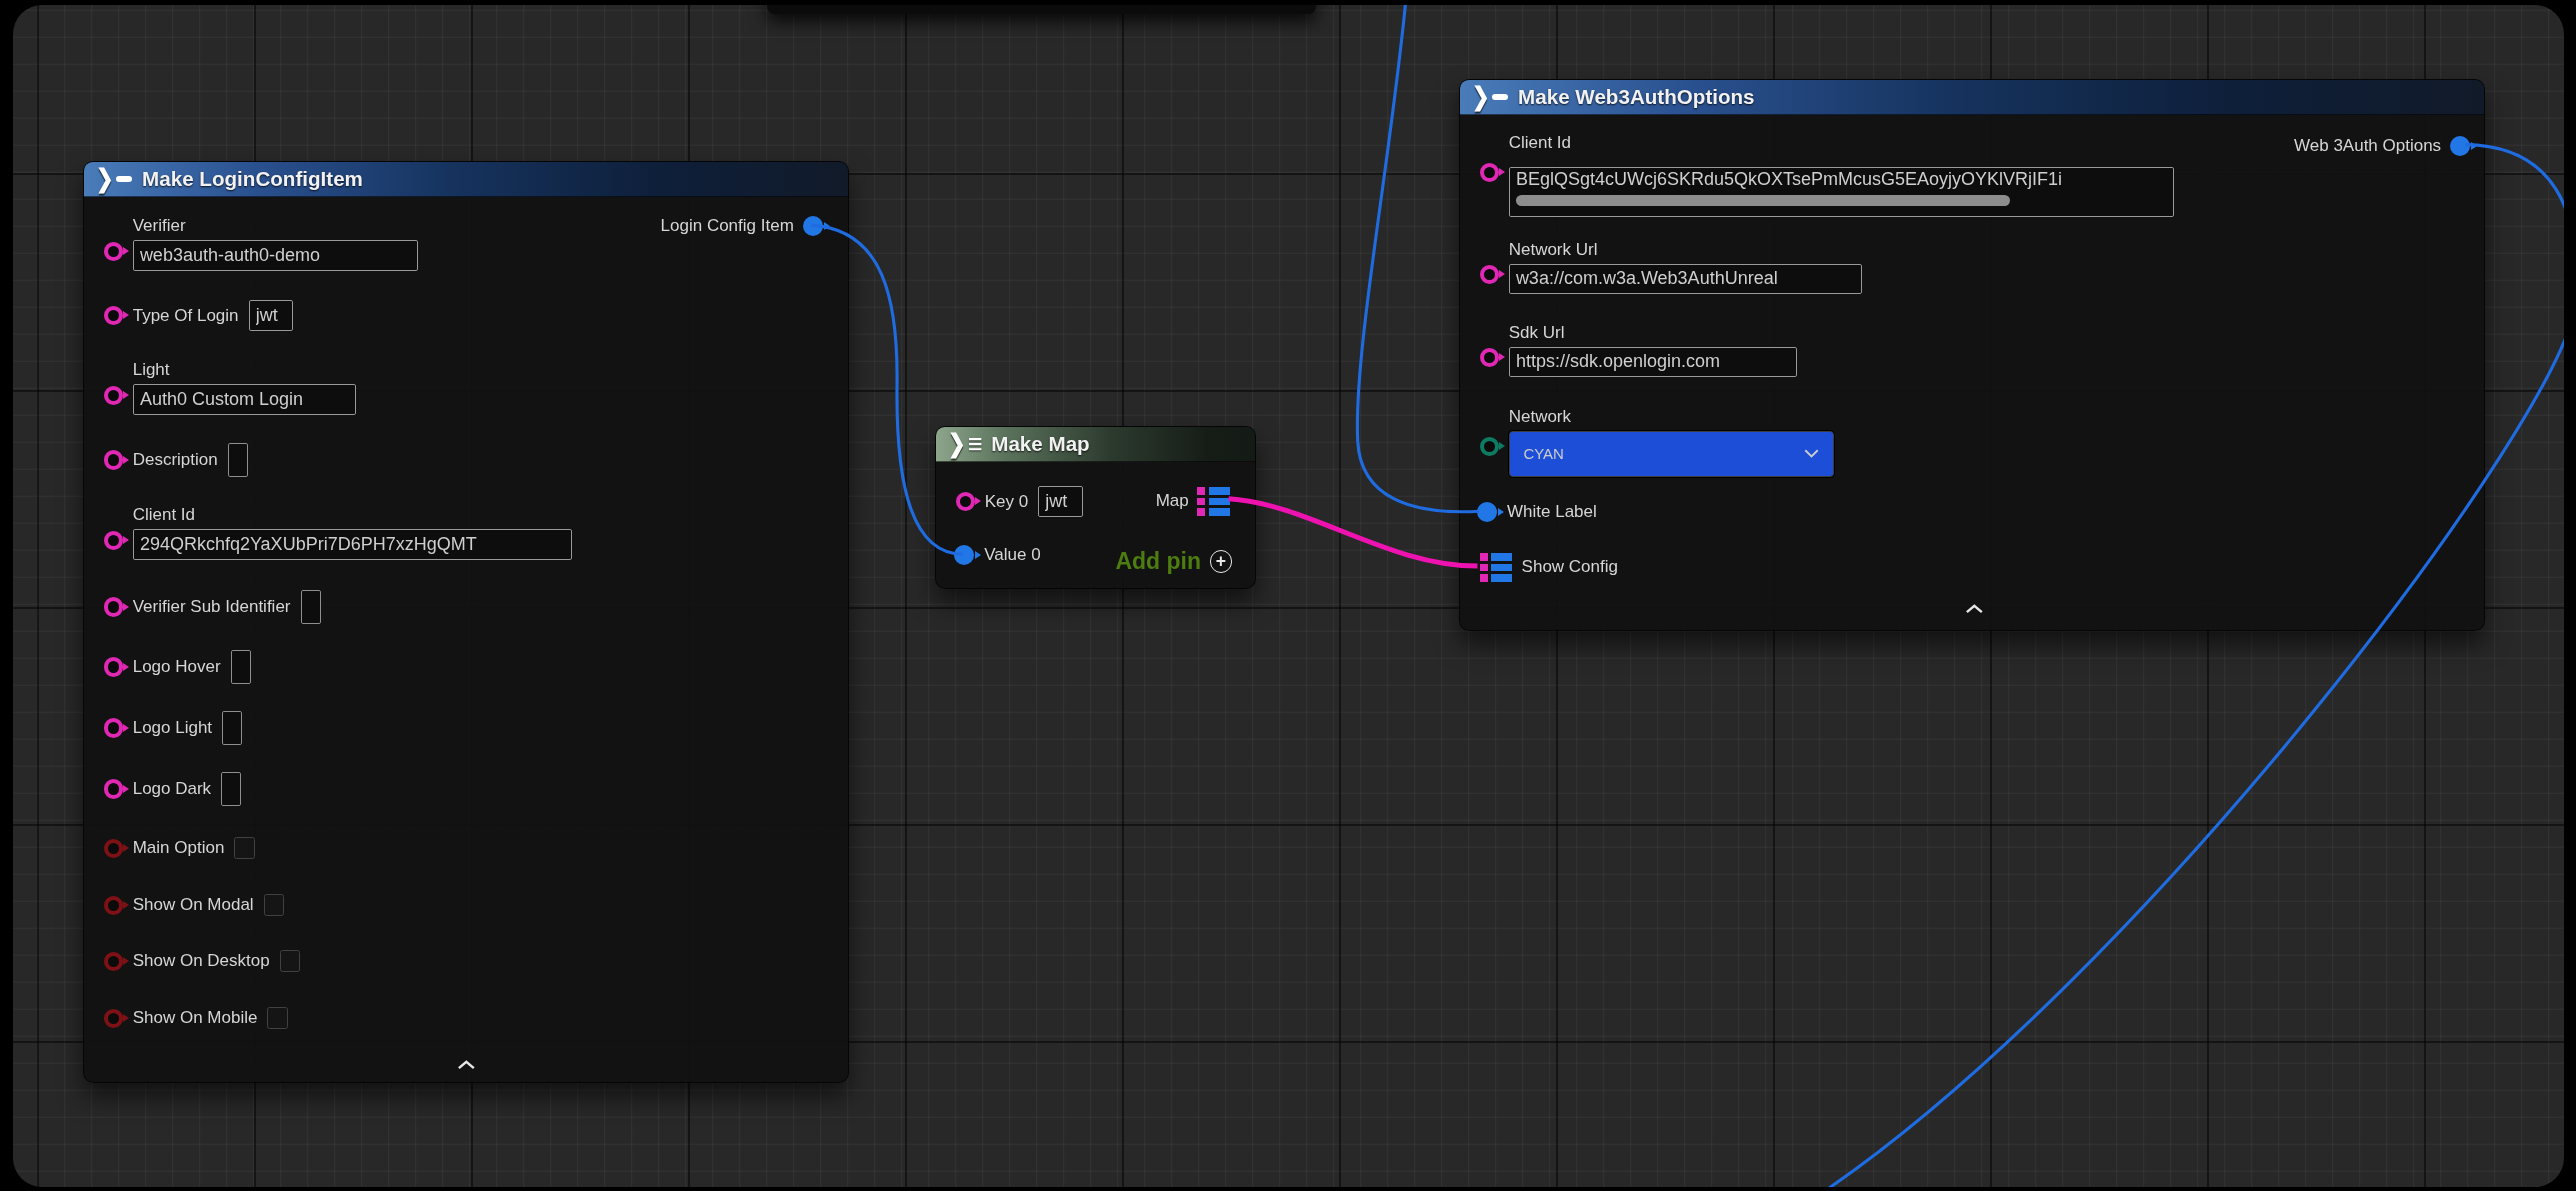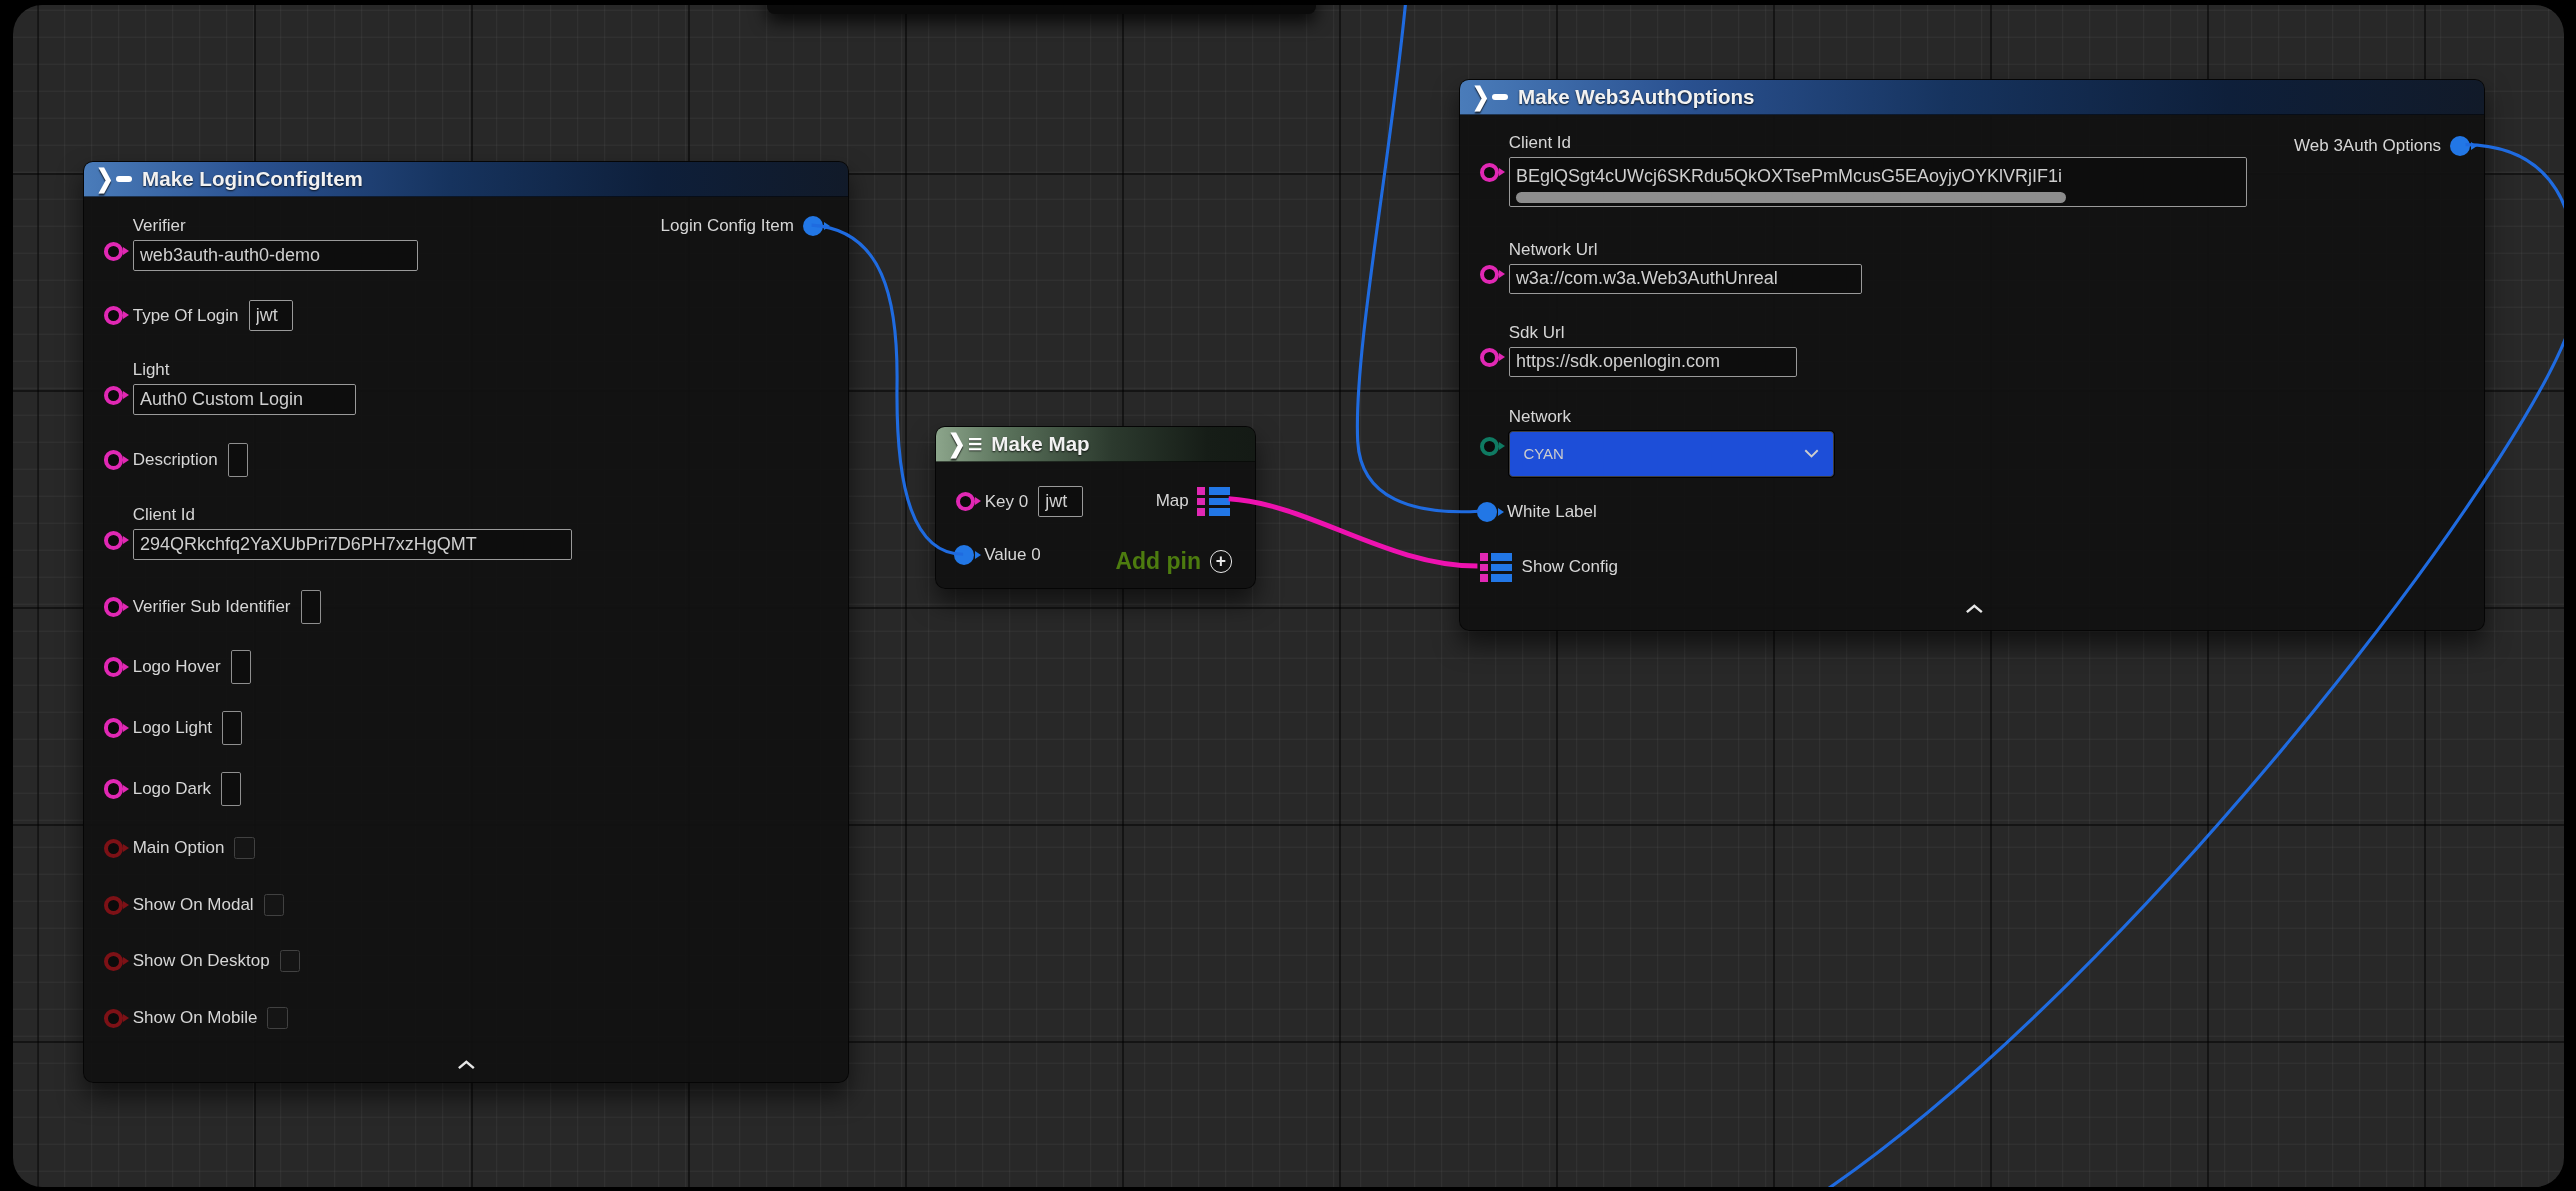--- a/index.html
+++ b/index.html
@@ -228,21 +228,21 @@
 
     <div class="rightout" style="top:56px;right:13.7px;">
       <span class="lbl">Web 3Auth Options</span>
       <span class="pin filled" style="--c:#2277e6;"></span>
     </div>
 
     <div class="stackrow" style="left:20px;top:53px;">
       <span class="pin hollow" style="--c:#e128b4;margin-top:30px;"></span>
       <div class="stack">
         <span class="lbl">Client Id</span>
-        <div class="field" style="width:738px;height:50px;overflow:hidden;white-space:nowrap;padding-top:8px;">
+        <div class="field" style="width:665px;height:50px;overflow:hidden;white-space:nowrap;padding-top:1px;margin-top:10px;">
           <span>BEglQSgt4cUWcj6SKRdu5QkOXTsePmMcusG5EAoyjyOYKlVRjIF1i</span>
           <div class="scrollbar" style="width:76%;margin-top:5px;"></div>
         </div>
       </div>
     </div>
 
     <div class="stackrow" style="left:20px;top:160px;">
       <span class="pin hollow" style="--c:#e128b4;margin-top:25px;"></span>
       <div class="stack">
         <span class="lbl">Network Url</span>

